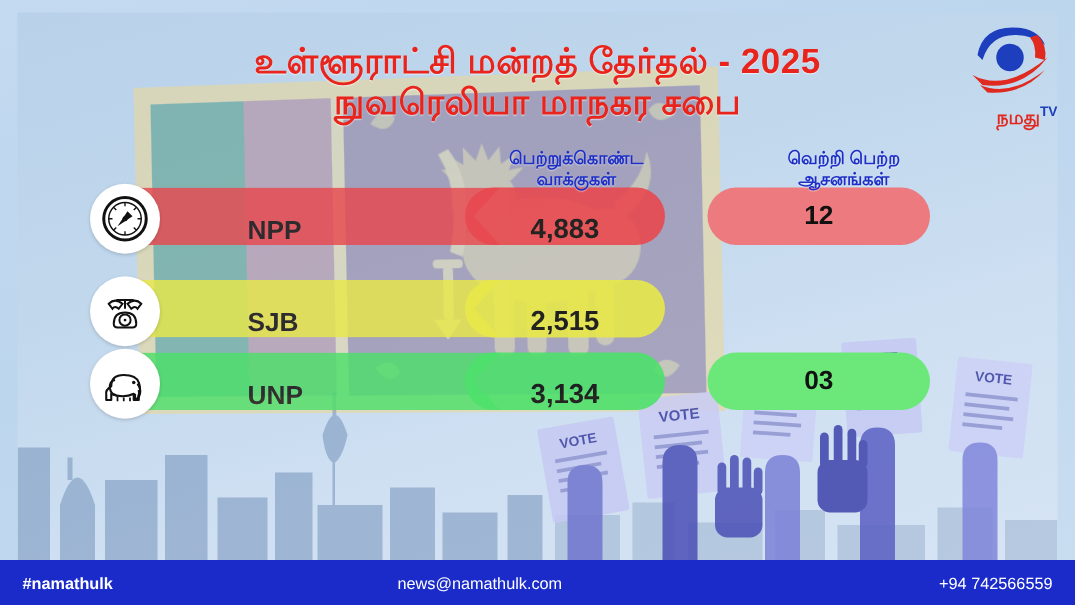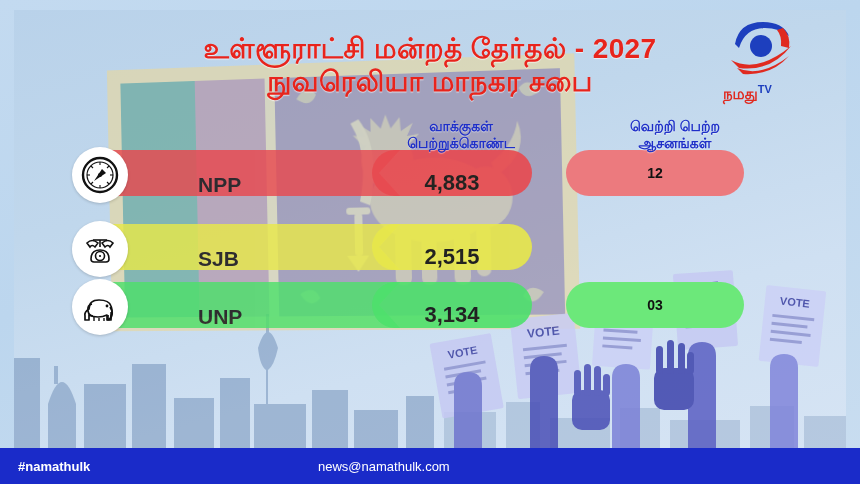--- a/index.html
+++ b/index.html
@@ -44,22 +44,22 @@
     color:#e8241c;
     font-weight:bold;
     font-size:28px;
     line-height:33px;
     letter-spacing:.4px;
     text-shadow:0 1px 1px rgba(255,255,255,.65);
   }
 
   
   #logo{
-    position:absolute; right:25px; top:8px; width:98px; height:96px; z-index:45;
-    text-align:left;
+    position:absolute; right:0; top:8px; width:98px; height:96px; z-index:45;
+    text-align:right;
   }
   #logo-text{
     font-size:15px; font-weight:bold; color:#e02a20; line-height:15px;
     margin-top:-4px;
   }
   #logo-text .tv{ color:#1d3fbe; font-size:11px; vertical-align:super; }
 
   
   .col-head{
     position:absolute; z-index:40;
@@ -104,21 +104,21 @@
     display:flex; align-items:flex-end; justify-content:center;
     font-size:22px; font-weight:bold; color:#111;
     opacity:.9;
     z-index:2;
   }
   
   .seats{
     position:absolute; left:566px; top:0; width:178px; height:46px;
     border-radius:23px;
     display:flex; align-items:center; justify-content:center;
-    font-size:14px; font-weight:bold; color:#111;
+    font-size:21px; font-weight:bold; color:#111;
     z-index:2;
   }
 
   
   #footer{
     position:absolute; left:0; bottom:0; width:860px; height:36px;
     background:#1a2bc9;
     display:flex; align-items:center;
     color:#fff; font-size:13px; z-index:60;
   }
@@ -285,38 +285,38 @@
             <rect x="2" y="-8" width="7" height="28" rx="3.5"></rect>
             <rect x="13" y="-14" width="7" height="34" rx="3.5"></rect>
             <rect x="24" y="-11" width="7" height="31" rx="3.5"></rect>
             <rect x="33" y="-2" width="7" height="22" rx="3.5"></rect>
           </g>
         </g>
       </svg>
     </div>
 
     <div id="title-block">
-      <div class="line">உள்ளூராட்சி மன்றத் தேர்தல் - 2027</div>
+      <div class="line">உள்ளூராட்சி மன்றத் தேர்தல் - 2025</div>
       <div class="line">நுவரெலியா மாநகர சபை</div>
     </div>
 
     <div id="logo">
       <svg width="76" height="64" viewBox="0 0 76 64">
         <path d="M12 26 q4 -22 28 -22 q20 0 26 14 q-10 -8 -24 -8 q-20 0 -26 20Z" fill="#1d3fbe"></path>
         <path d="M60 10 q8 8 6 20 l-8 -2 q1 -10 -4 -16Z" fill="#e02a20"></path>
         <circle cx="38" cy="28" r="11" fill="#1d3fbe"></circle>
         <path d="M8 42 q26 14 60 -14 q-20 26 -52 22Z" fill="#e02a20"></path>
         <path d="M14 50 q24 10 52 -12 q-18 20 -46 18Z" fill="#e02a20"></path>
       </svg>
       <div id="logo-text"><span>நமது</span><span class="tv">TV</span></div>
     </div>
 
     <div class="col-head" id="head-votes">
+      <div>பெற்றுக்கொண்ட</div>
       <div>வாக்குகள்</div>
-      <div>பெற்றுக்கொண்ட</div>
     </div>
     <div class="col-head" id="head-seats">
       <div>வெற்றி பெற்ற</div>
       <div>ஆசனங்கள்</div>
     </div>
 
   </div>
 
   <div id="rows">
 
@@ -400,15 +400,16 @@
       <div class="seats" style="background:#6ce87a;">
         <span>03</span>
       </div>
     </div>
 
   </div>
 
   <div id="footer">
     <span class="f1">#namathulk</span>
     <span class="f2">news@namathulk.com</span>
+    <span class="f3">+94 742566559</span>
   </div>
 
 </div>
 
 </body></html>

